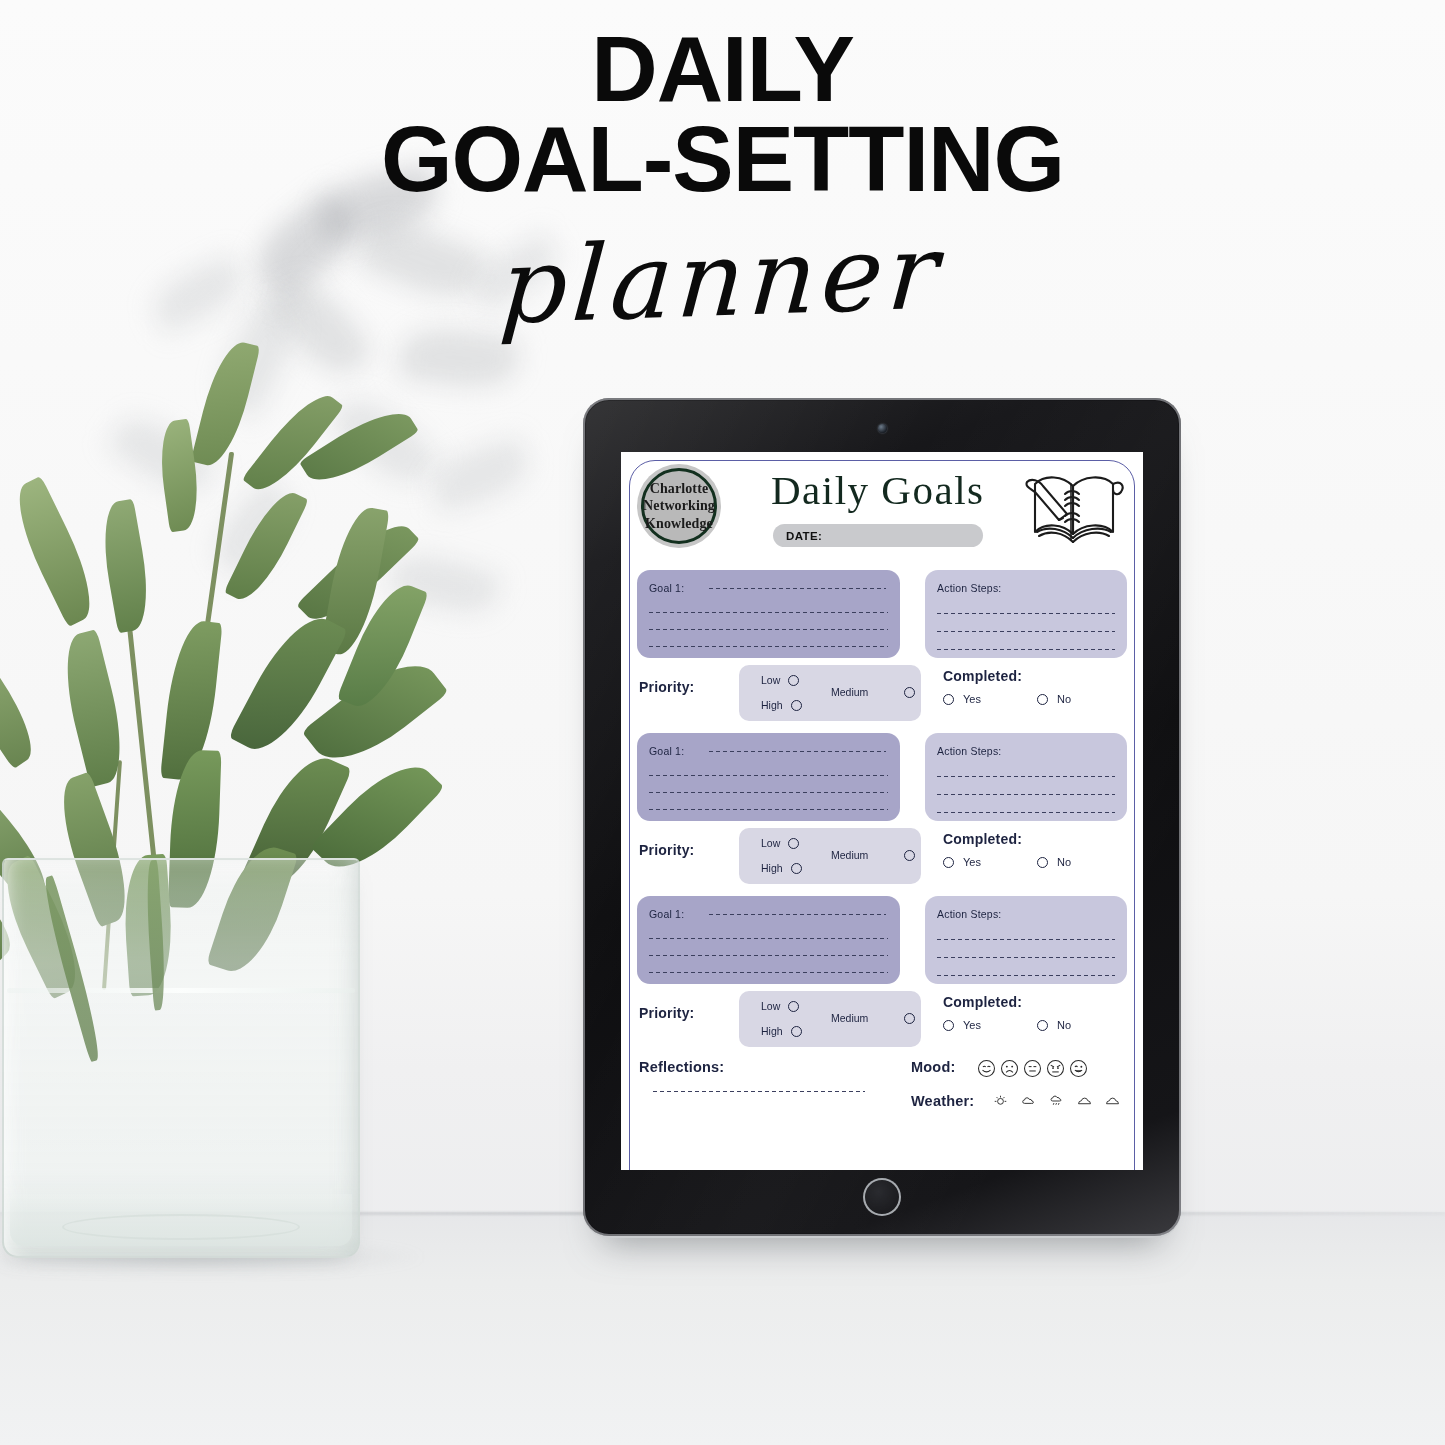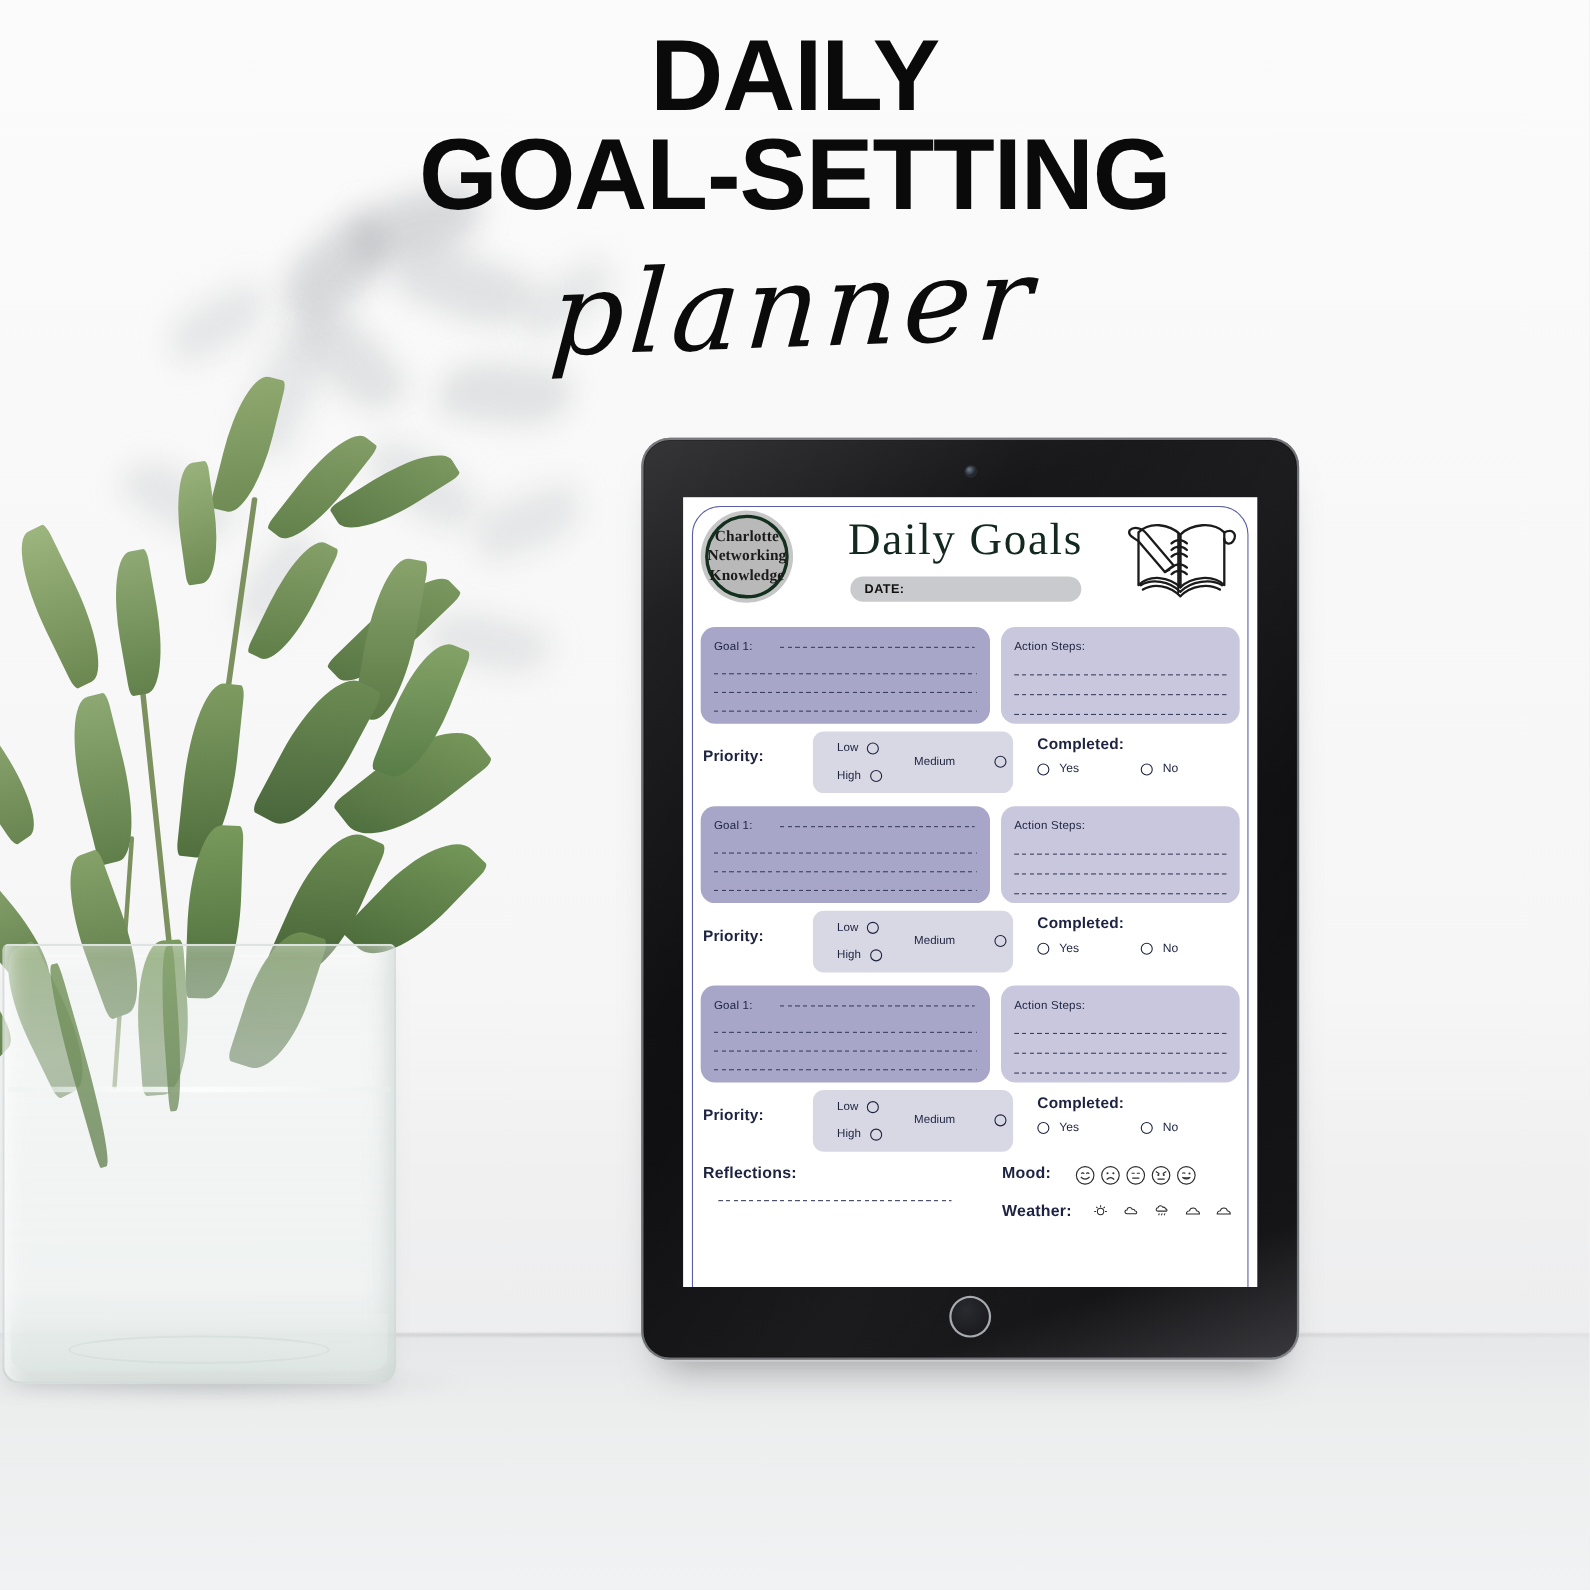--- a/index.html
+++ b/index.html
@@ -211,21 +211,21 @@
     border-radius: 12px;
     display: flex; align-items: center;
     padding-left: 13px;
   }
   .date-label {
     font-size: 11.5px; font-weight: 700; color: #111; letter-spacing: .4px;
   }
 
   
   .goal-section { padding: 0 16px; margin-top: 10px; }
-  .goal-row { display: flex; gap: 10px; }
+  .goal-row { display: flex; gap: 25px; }
   .goal-box {
     width: 263px; height: 88px;
     background: #a7a5c8;
     border-radius: 13px;
     padding: 8px 12px 6px 12px;
     position: relative;
   }
   .action-box {
     flex: 1; height: 88px;
     background: #c8c7dd;

